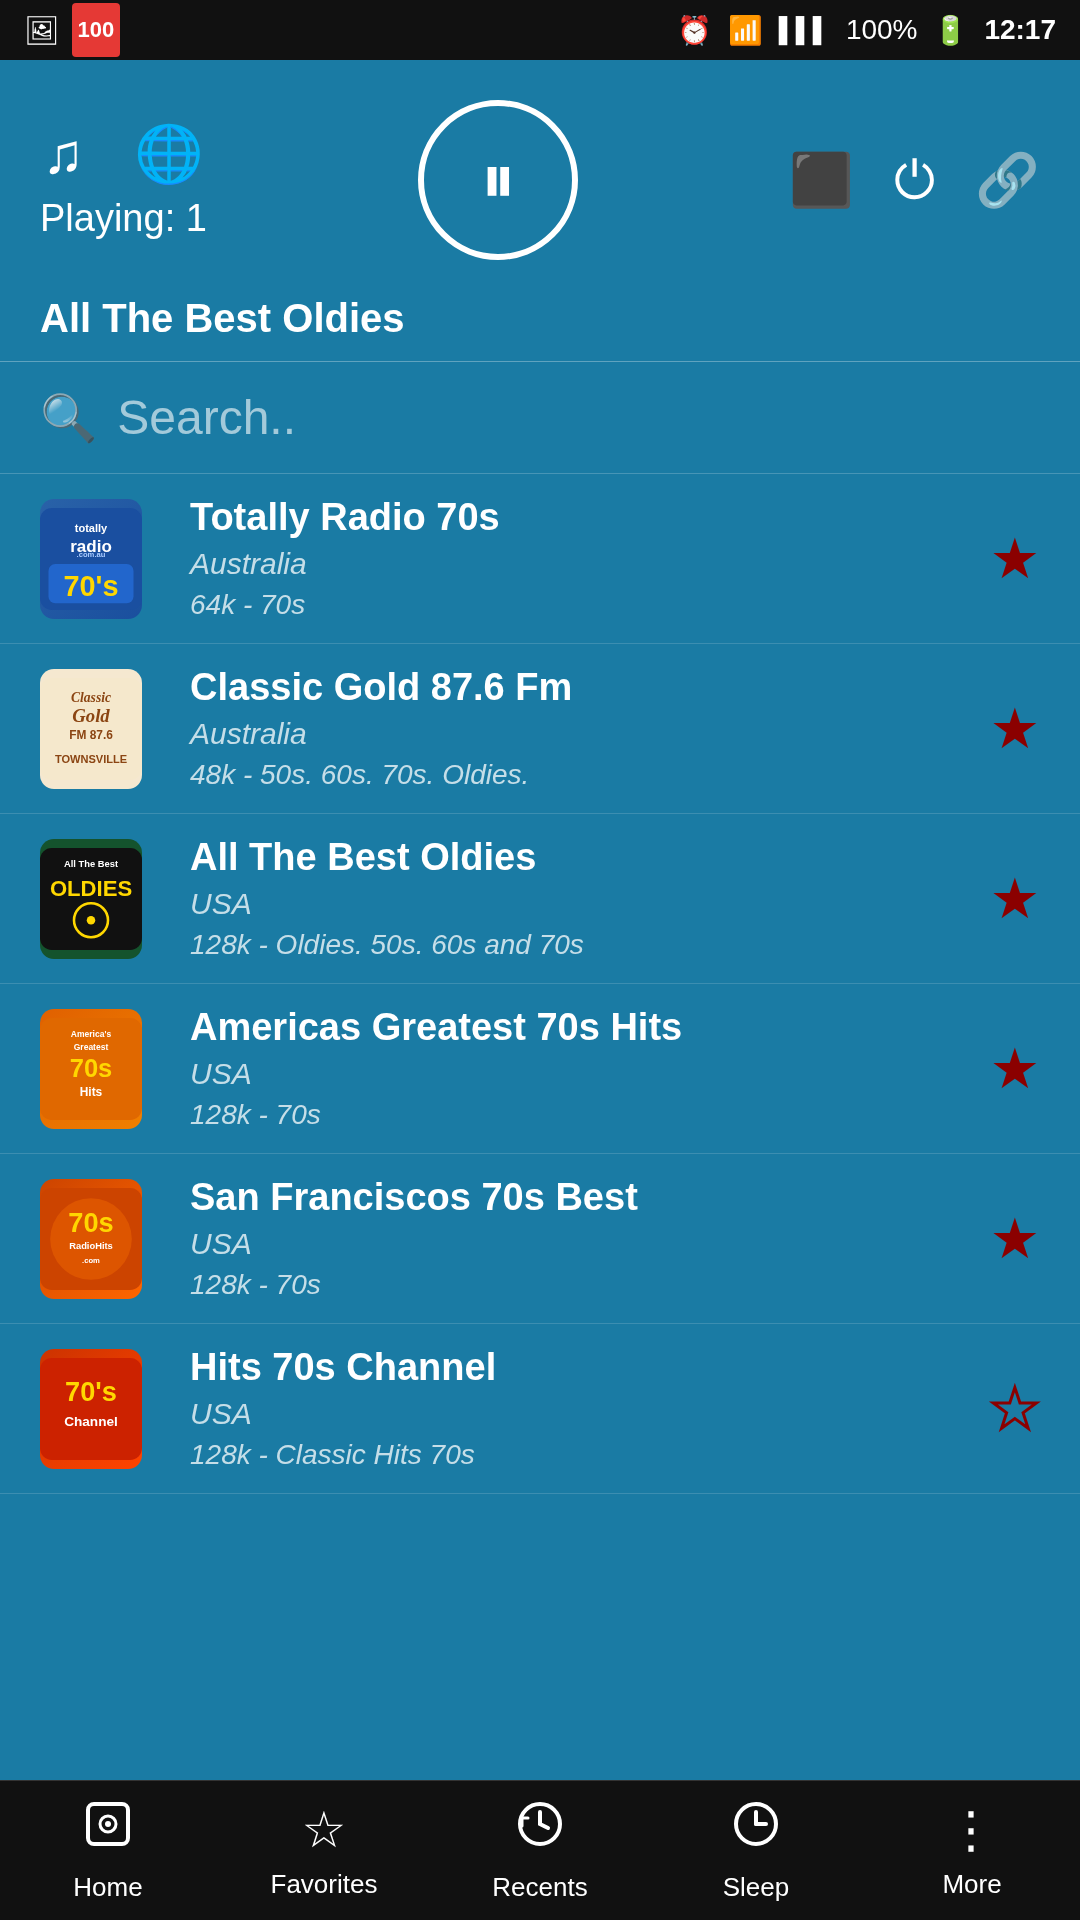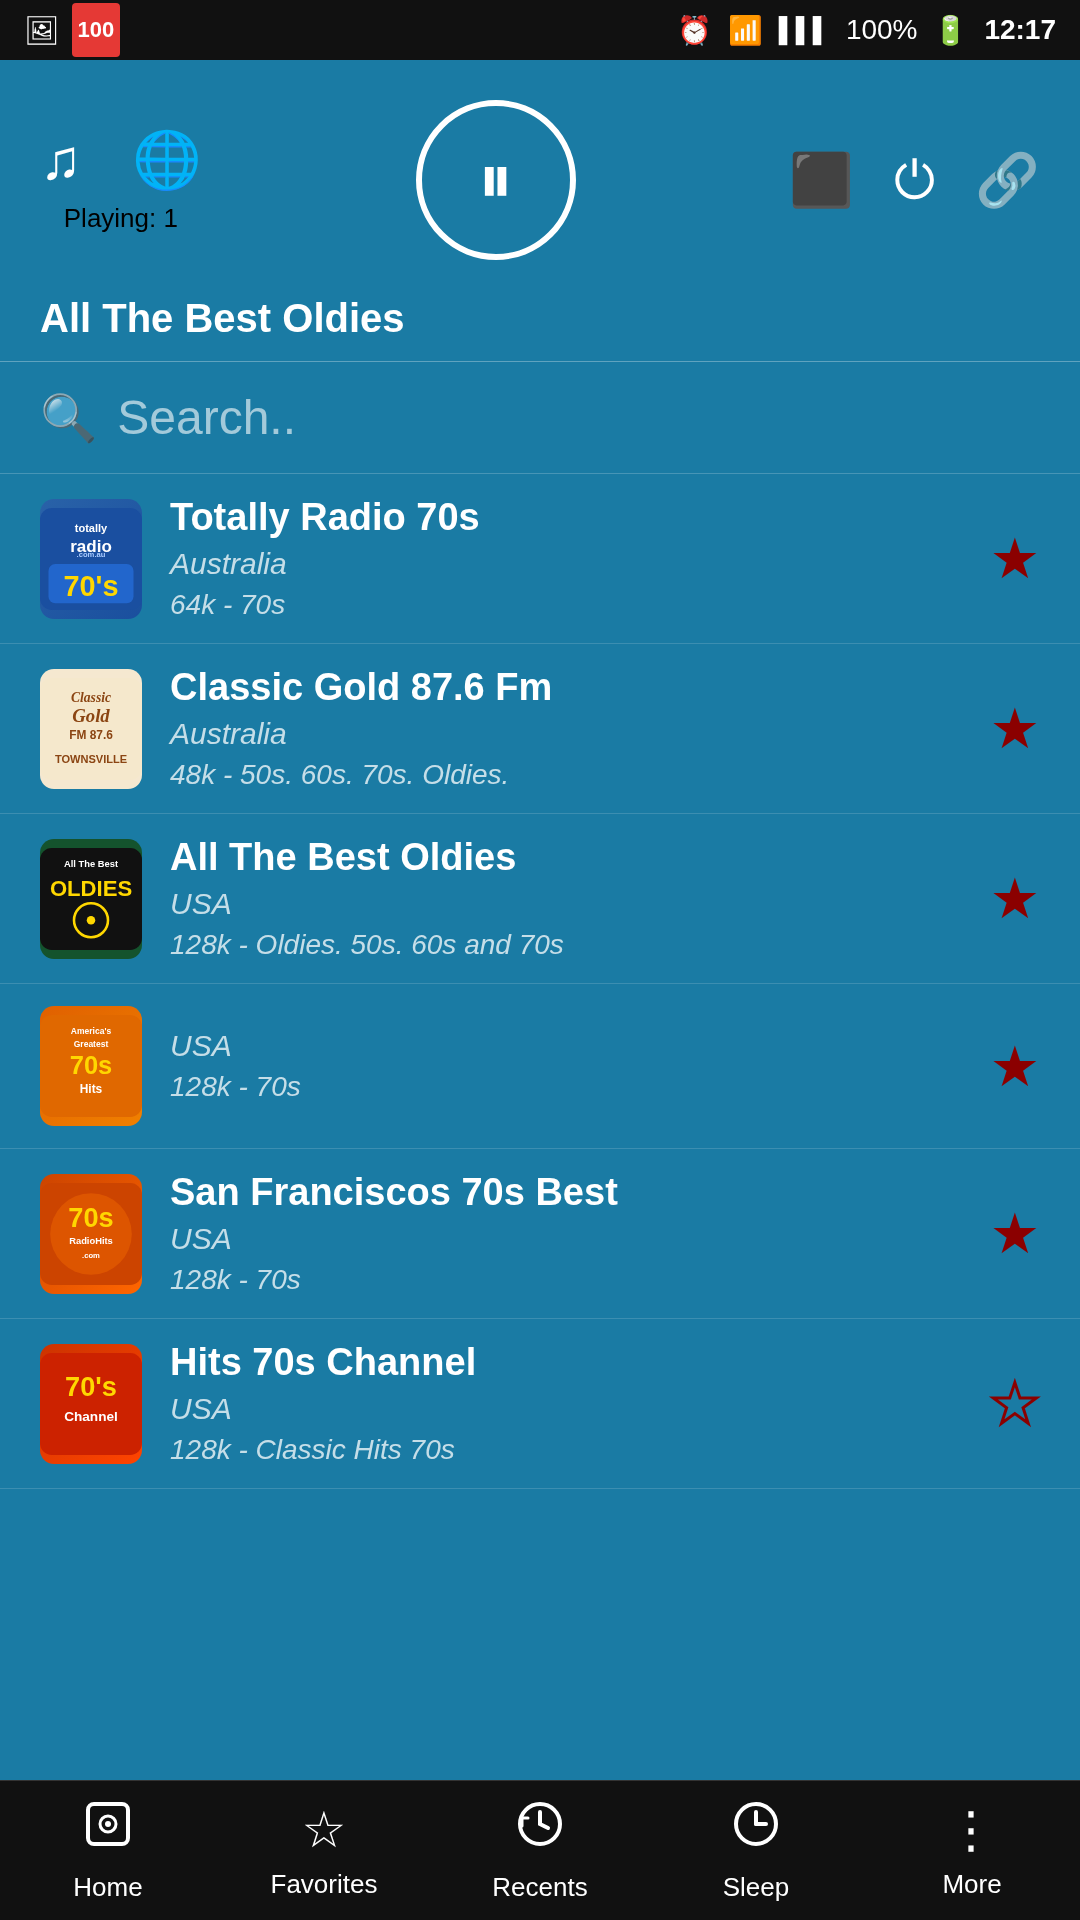--- a/index.html
+++ b/index.html
@@ -54,22 +54,22 @@
     }
     #player-icons-left {
       display: flex;
       gap: 50px;
     }
     .player-icon {
       font-size: 56px;
       color: white;
     }
     #playing-label {
-      font-size: 26px;
-      color: #000000;
+      font-size: 38px;
+      color: #ffffff;
       text-align: right;
     }
     #pause-button {
       width: 160px;
       height: 160px;
       border-radius: 50%;
       border: 6px solid white;
       background: transparent;
       display: flex;
       align-items: center;
@@ -179,20 +179,21 @@
     .logo-that70s {
       background: linear-gradient(135deg, #cc3300, #ff4400);
       color: #FFD700;
     }
 
     .radio-info {
       flex: 1;
       display: flex;
       flex-direction: column;
       gap: 8px;
+      margin-left: 20px;
     }
     .radio-name {
       font-size: 38px;
       font-weight: bold;
       color: white;
     }
     .radio-country {
       font-size: 30px;
       color: rgba(255,255,255,0.75);
       font-style: italic;
@@ -357,20 +358,21 @@
     <div class="radio-logo logo-americas70s">
       <svg class="logo-svg" viewBox="0 0 120 120" xmlns="http://www.w3.org/2000/svg">
         <rect width="120" height="120" rx="14" fill="#e06800"></rect>
         <text x="60" y="22" text-anchor="middle" fill="white" font-size="10" font-family="Arial">America's</text>
         <text x="60" y="38" text-anchor="middle" fill="white" font-size="10" font-family="Arial">Greatest</text>
         <text x="60" y="70" text-anchor="middle" fill="#FFD700" font-size="30" font-weight="bold" font-family="Arial">70s</text>
         <text x="60" y="92" text-anchor="middle" fill="white" font-size="14" font-family="Arial">Hits</text>
       </svg>
     </div>
     <div class="radio-info">
+      <span class="radio-name">Americas Greatest 70s Hits</span>
       <span class="radio-country">USA</span>
       <span class="radio-bitrate">128k - 70s</span>
     </div>
     <span class="favorite-star">★</span>
   </div>
 
   <div class="radio-item">
     <div class="radio-logo logo-sf70s">
       <svg class="logo-svg" viewBox="0 0 120 120" xmlns="http://www.w3.org/2000/svg">
         <rect width="120" height="120" rx="14" fill="#cc4400"></rect>

